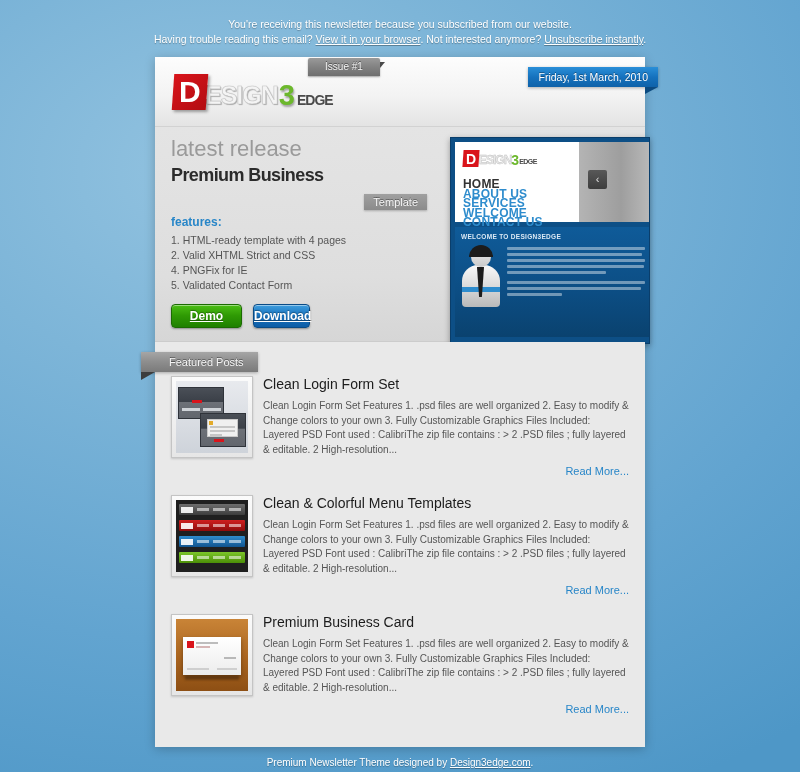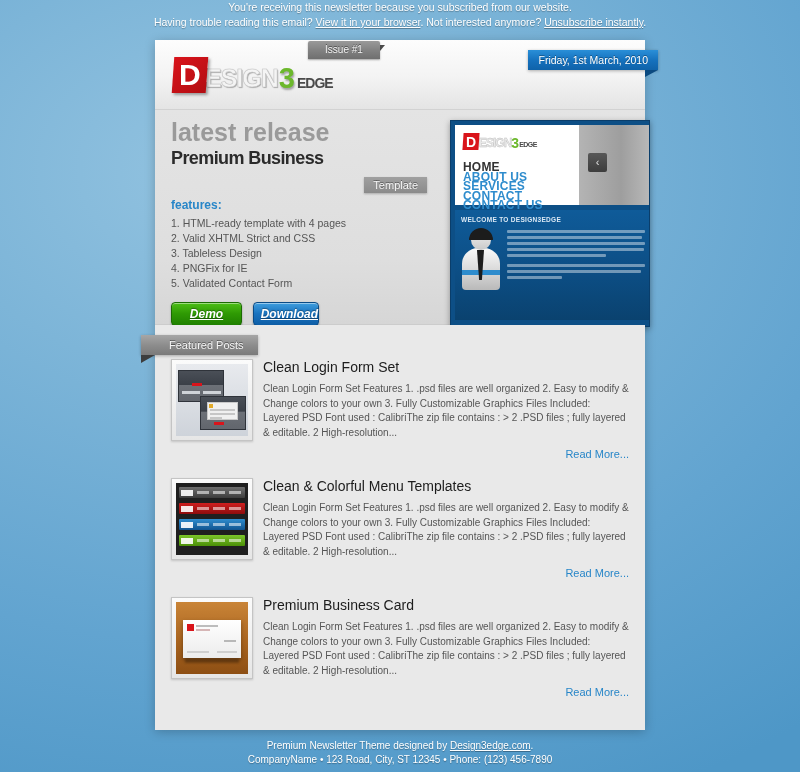--- a/index.html
+++ b/index.html
@@ -7,21 +7,21 @@
     width: 800px; height: 772px;
     font-family: "Liberation Sans", sans-serif;
     overflow: hidden;
   }
   body {
     background: radial-gradient(ellipse 120% 90% at 28% 22%, #93c3e0 0%, #7db5d8 30%, #62a4d0 68%, #4e97c7 100%);
   }
 
   
   .preheader {
-    width: 800px; 
+    width: 800px; padding-top: 17px;
     text-align: center;
     font-size: 10.5px; color: #ffffff; line-height: 15px;
     text-shadow: 0 1px 1px rgba(0,0,0,.30);
   }
   .preheader a { color: #ffffff; text-decoration: underline; }
 
   
   .panel-wrap { position: relative; width: 800px; }
   .issue-tab {
     position: absolute; left: 308px; top: 1px;
@@ -97,50 +97,50 @@
     border-right: 13px solid transparent;
   }
 
   
   .hero {
     position: relative; height: 215px;
     background: linear-gradient(to bottom, #e4e4e4 0%, #dedede 70%, #d6d6d6 100%);
     border-bottom: 1px solid #cccccc;
   }
   .hero-left { position: absolute; left: 16px; top: 10px; width: 270px; }
-  .hero-kicker { font-size: 25px; color: #9a9a9a; line-height: 24px; font-weight: bold; }
+  .hero-kicker { font-size: 22px; color: #9a9a9a; line-height: 24px; }
   .hero-title {
     font-size: 18px; font-weight: bold; color: #2b2b2b;
     line-height: 30px; letter-spacing: -.6px; margin-top: -1px;
   }
   .hero-badge-row { text-align: right; width: 256px; margin-top: 2px; }
   .hero-badge {
     display: inline-block; padding: 2px 9px;
     background: linear-gradient(to bottom, #a0a0a0 0%, #8b8b8b 100%);
     color: #f4f4f4; font-size: 11px;
     text-shadow: 0 -1px 0 rgba(0,0,0,.40);
     box-shadow: 0 1px 2px rgba(0,0,0,.25);
   }
   .features-label {
     font-size: 12px; font-weight: bold; color: #2886c8; margin-top: 5px;
   }
   .features-list { margin-top: 4px; }
   .features-list li {
     list-style: none; font-size: 10.5px; color: #555555; line-height: 15px;
   }
-  .hero-buttons { margin-top: 11px; display: flex; gap: 11px; font-style: italic; }
+  .hero-buttons { margin-top: 11px; display: flex; gap: 11px; }
   .btn {
     display: inline-block; padding: 4px 0; width: 71px; text-align: center;
     font-size: 12px; font-weight: bold; color: #ffffff;
     border-radius: 4px; cursor: pointer;
     text-shadow: 0 -1px 1px rgba(0,0,0,.35);
     box-shadow: inset 0 1px 0 rgba(255,255,255,.45), 0 1px 2px rgba(0,0,0,.35);
   }
   .btn-demo { background: linear-gradient(to bottom, #4cbf15 0%, #2f9a04 48%, #1f8000 100%); border: 1px solid #1b6b02; }
-  .btn-download { background: linear-gradient(to bottom, #3f9ede 0%, #1a73bf 48%, #0d5da6 100%); border: 1px solid #0a4b86; width: 66px; text-align: right; }
+  .btn-download { background: linear-gradient(to bottom, #3f9ede 0%, #1a73bf 48%, #0d5da6 100%); border: 1px solid #0a4b86; width: 57px; }
 
   
   .hero-preview {
     position: absolute; right: -5px; top: 10px;
     width: 200px; height: 207px;
     background: #0d4f86;
     border: 1px solid #0a3e6b;
     box-shadow: 0 2px 6px rgba(0,0,0,.35);
     overflow: hidden;
   }
@@ -298,21 +298,20 @@
       <div class="hero-left">
         <div class="hero-kicker">latest release</div>
         <div class="hero-title">Premium Business</div>
         <div class="hero-badge-row">
           <span class="hero-badge">Template</span>
         </div>
         <div class="features-label">features:</div>
         <ul class="features-list">
           <li>1. HTML-ready template with 4 pages</li>
           <li>2. Valid XHTML Strict and CSS</li>
-          <li>3. Tableless Design</li>
           <li>4. PNGFix for IE</li>
           <li>5. Validated Contact Form</li>
         </ul>
         <div class="hero-buttons">
           <a class="btn btn-demo" href="#">Demo</a>
           <a class="btn btn-download" href="#">Download</a>
         </div>
       </div>
 
       <div class="hero-preview">
@@ -322,21 +321,21 @@
                 <span>D</span>
               </div>
             <div class="mock-logo-txt">ESIGN</div>
             <div class="mock-logo-3">3</div>
             <div class="mock-logo-e">EDGE</div>
           </div>
           <ul class="mock-nav">
             <li class="active">HOME</li>
             <li>ABOUT US</li>
             <li>SERVICES</li>
-            <li>CONTACT</li>
+            <li>WELCOME</li>
             <li>CONTACT US</li>
           </ul>
           <div class="mock-slider">
             <div class="mock-arrow">‹</div>
           </div>
         </div>
         <div class="mock-welcome">
           <div class="mock-welcome-title">WELCOME TO DESIGN3EDGE</div>
           <div class="mock-avatar">
             <div class="mock-av-body"></div>

